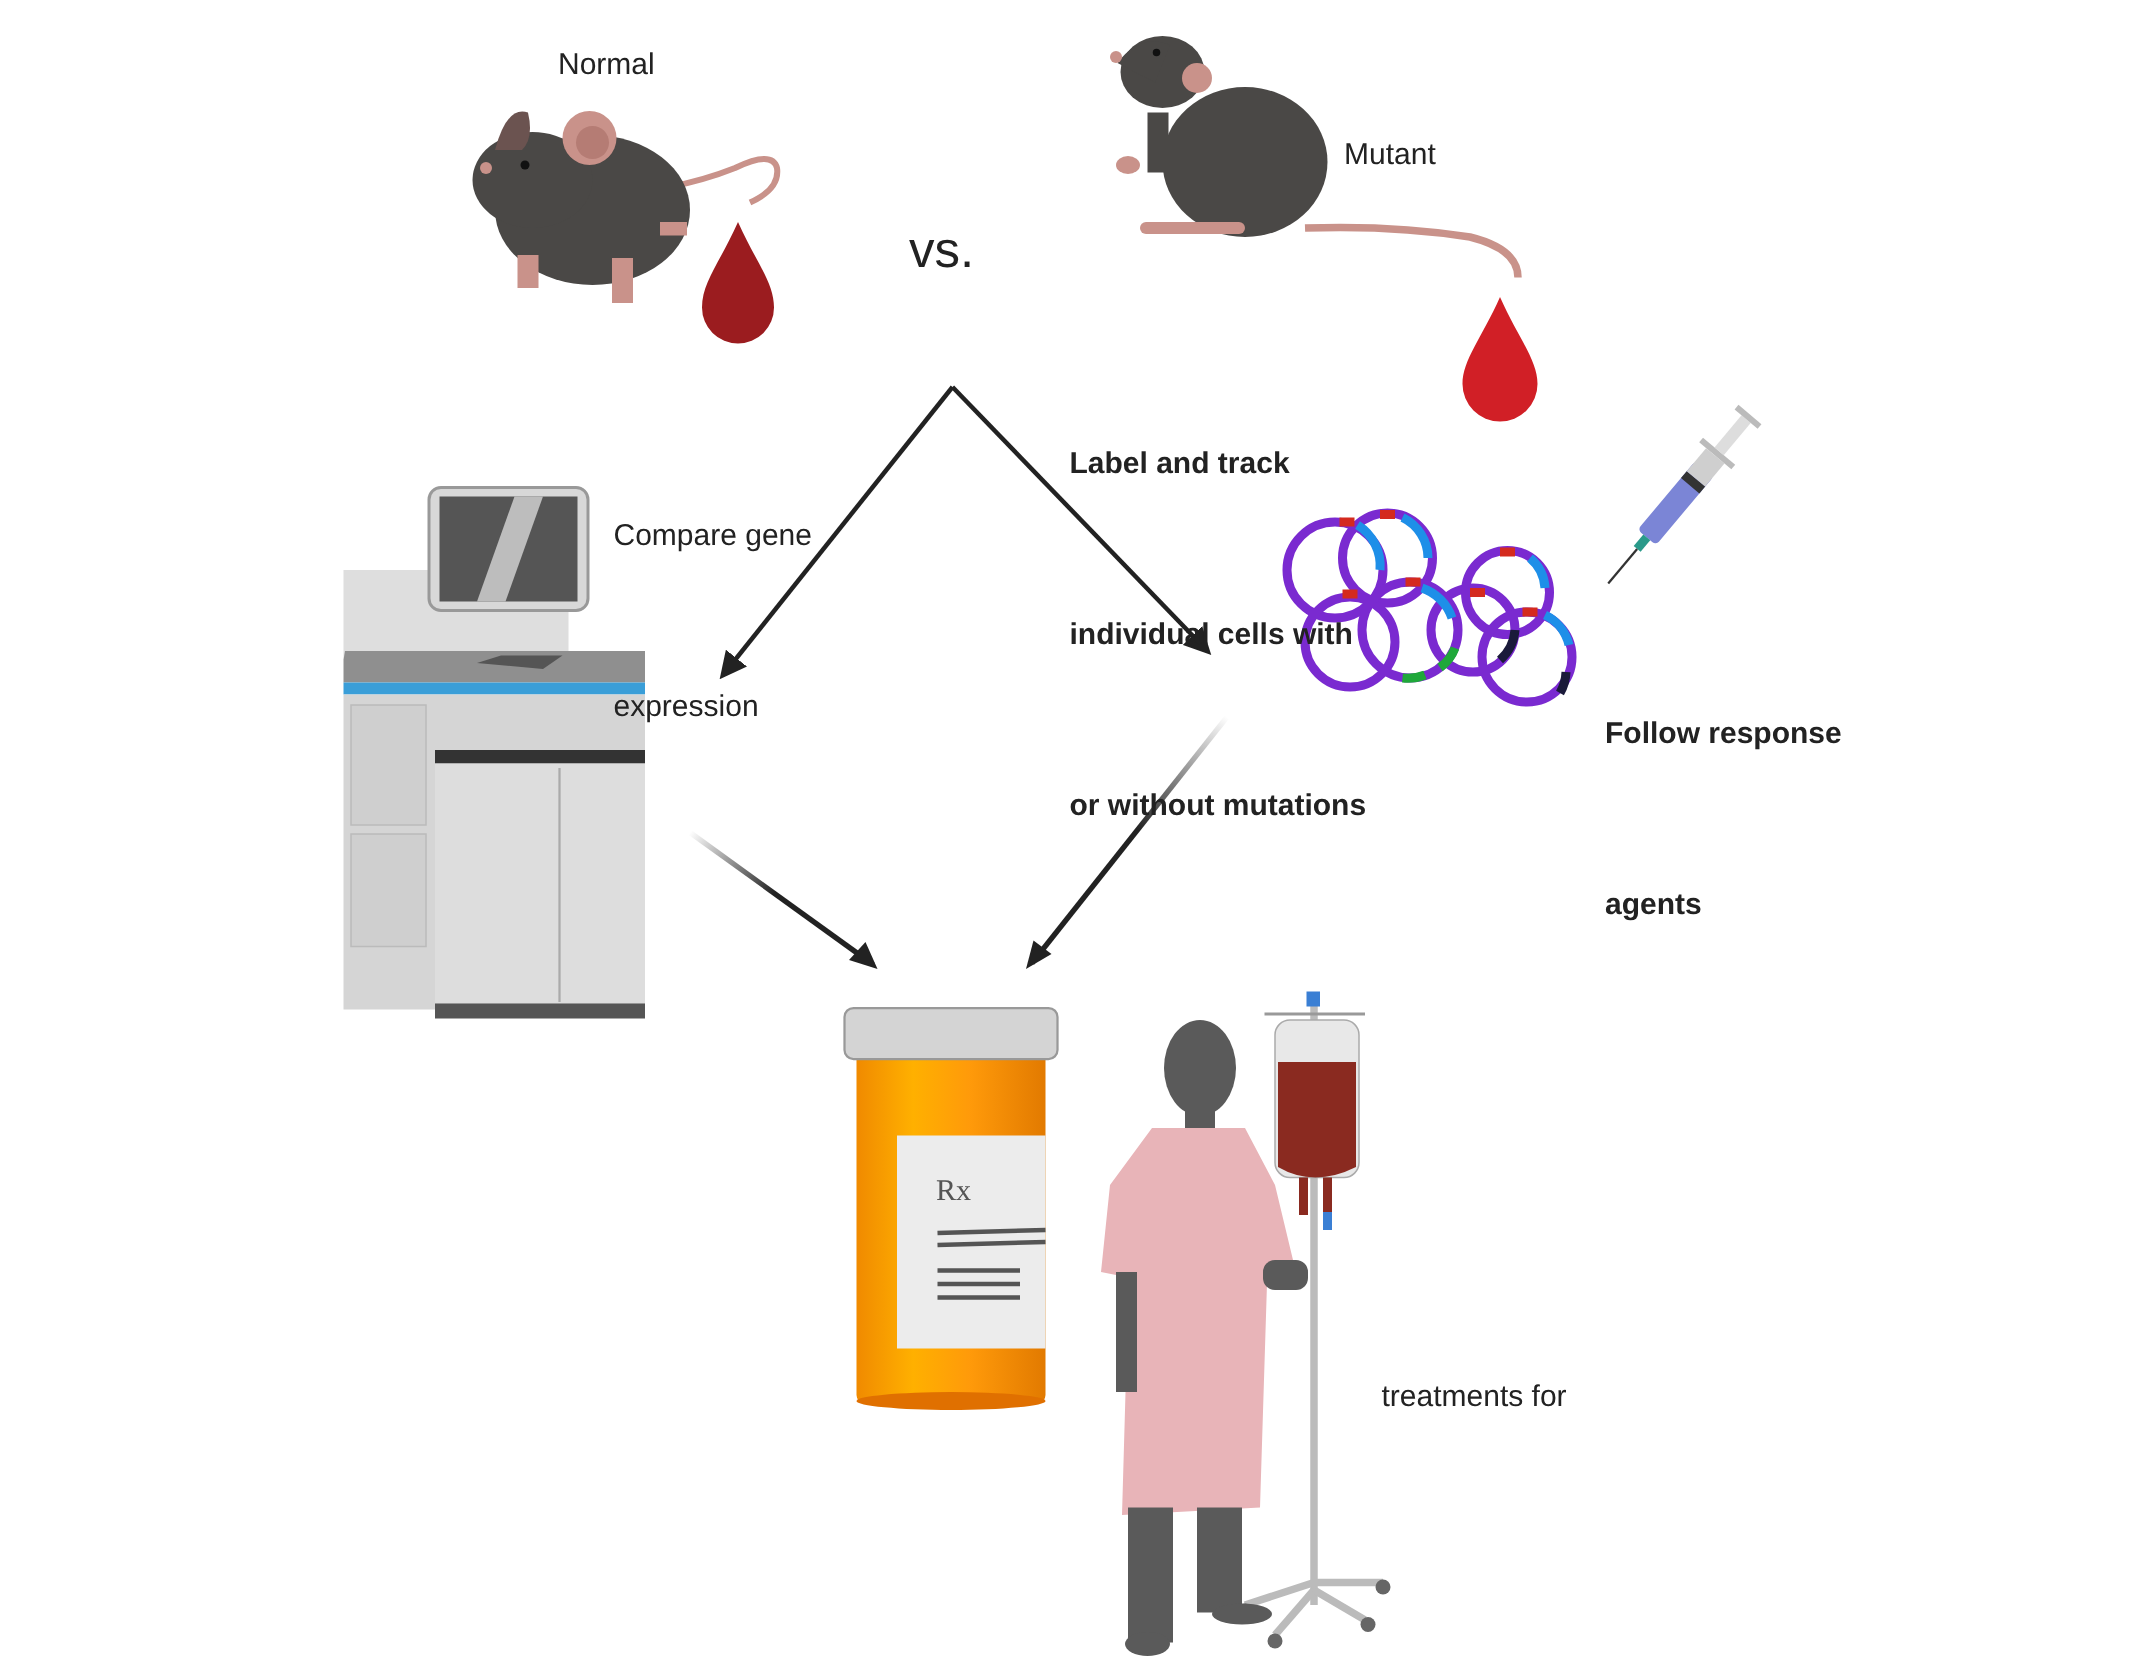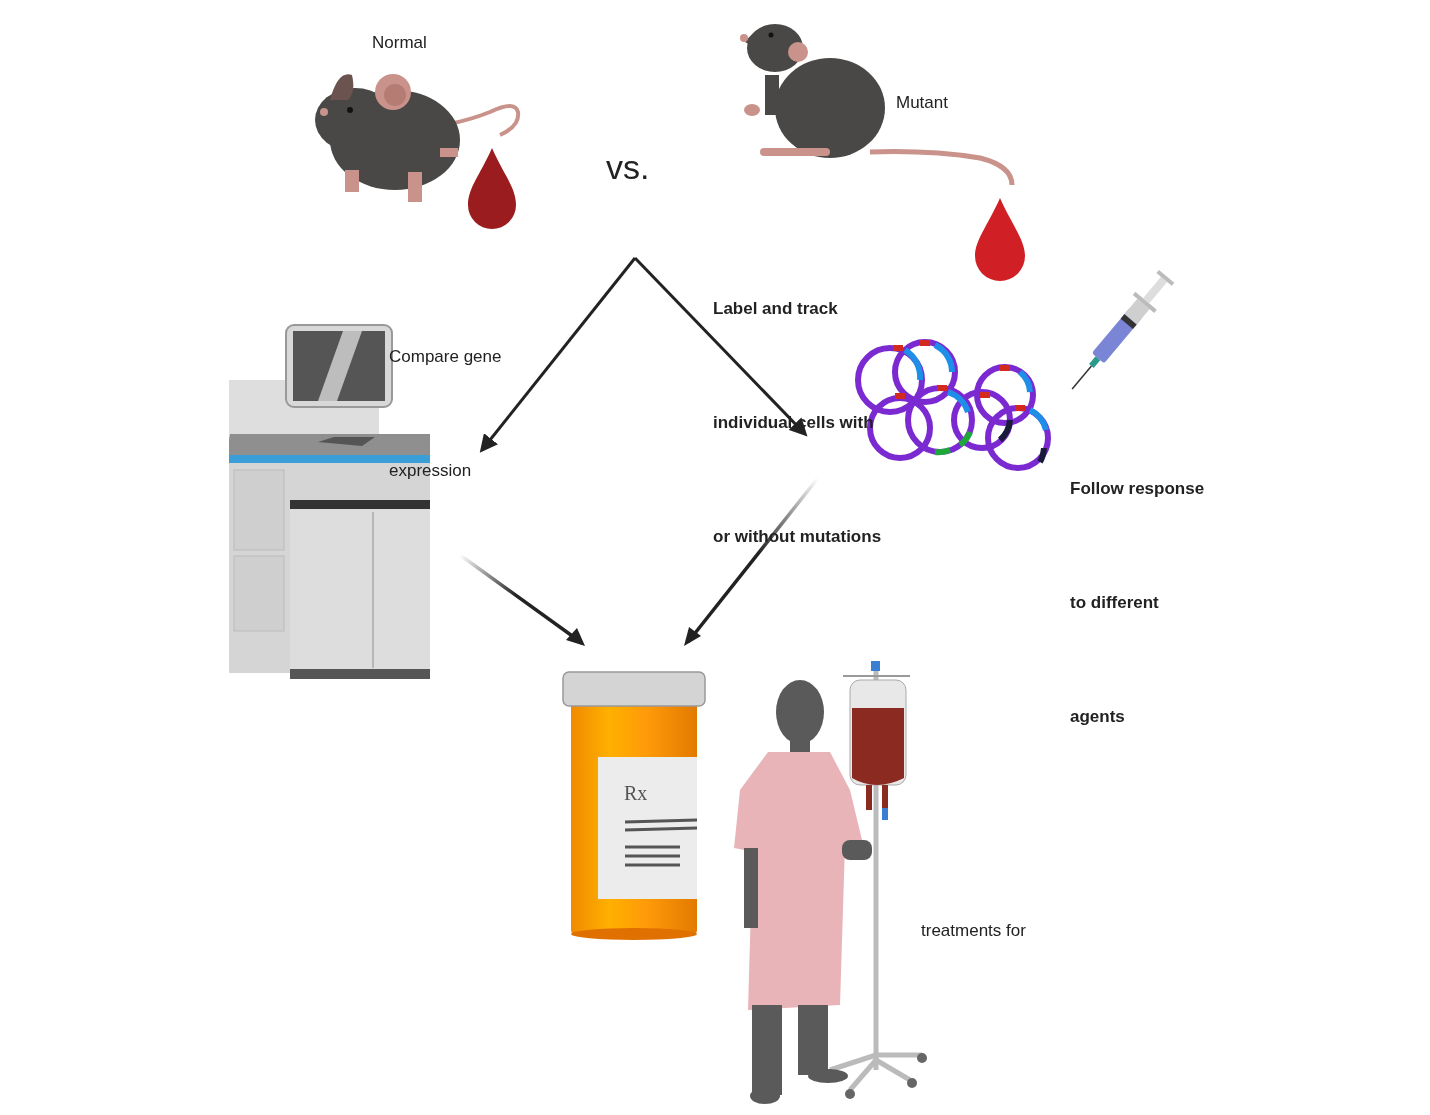--- a/index.html
+++ b/index.html
@@ -1,24 +1,24 @@
 <!DOCTYPE html>
 <html><head>
 <meta charset="utf-8">
 <style>
   html, body { margin: 0; padding: 0; background: #ffffff; }
   body { width: 1430px; height: 1115px; position: relative; overflow: hidden;
          font-family: "Liberation Sans", "DejaVu Sans", sans-serif; color: #222222; }
-  .label { position: absolute; font-size: 17px; line-height: 38px; color: #222222; white-space: pre; }
+  .label { position: absolute; font-size: 20px; line-height: 38px; color: #222222; white-space: pre; }
   .label div { white-space: nowrap; }
   svg.art { position: absolute; left: 0; top: 0; }
   #lbl-normal { left: 372px; top: 24px; }
   #lbl-mutant { left: 896px; top: 84px; }
   #lbl-vs { left: 606px; top: 148px; font-size: 34px; text-align: right; }
-  #lbl-compare { left: 389px; top: 262px; }
+  #lbl-compare { left: 409px; top: 262px; }
   #lbl-label { left: 713px; top: 214px; font-weight: bold; }
   #lbl-follow { left: 1070px; top: 394px; font-weight: bold; }
   #lbl-ident { left: 921px; top: 836px; }
 </style>
 </head>
 <body>
 
 <svg class="art" width="1430" height="1115" viewBox="0 0 1430 1115">
   <defs>
     <marker id="ah" viewBox="0 0 10 10" refX="8" refY="5" markerWidth="6" markerHeight="6" orient="auto-start-reverse">
@@ -197,20 +197,19 @@
 </div>
 
 <div class="label" id="lbl-label">
   <div>Label and track</div>
   <div>individual cells with</div>
   <div>or without mutations</div>
 </div>
 
 <div class="label" id="lbl-follow">
   <div>Follow response</div>
-  <div>to different</div>
   <div>agents</div>
 </div>
 
 <div class="label" id="lbl-ident">
   <div>treatments for</div>
   
 </div>
 
 </body></html>

